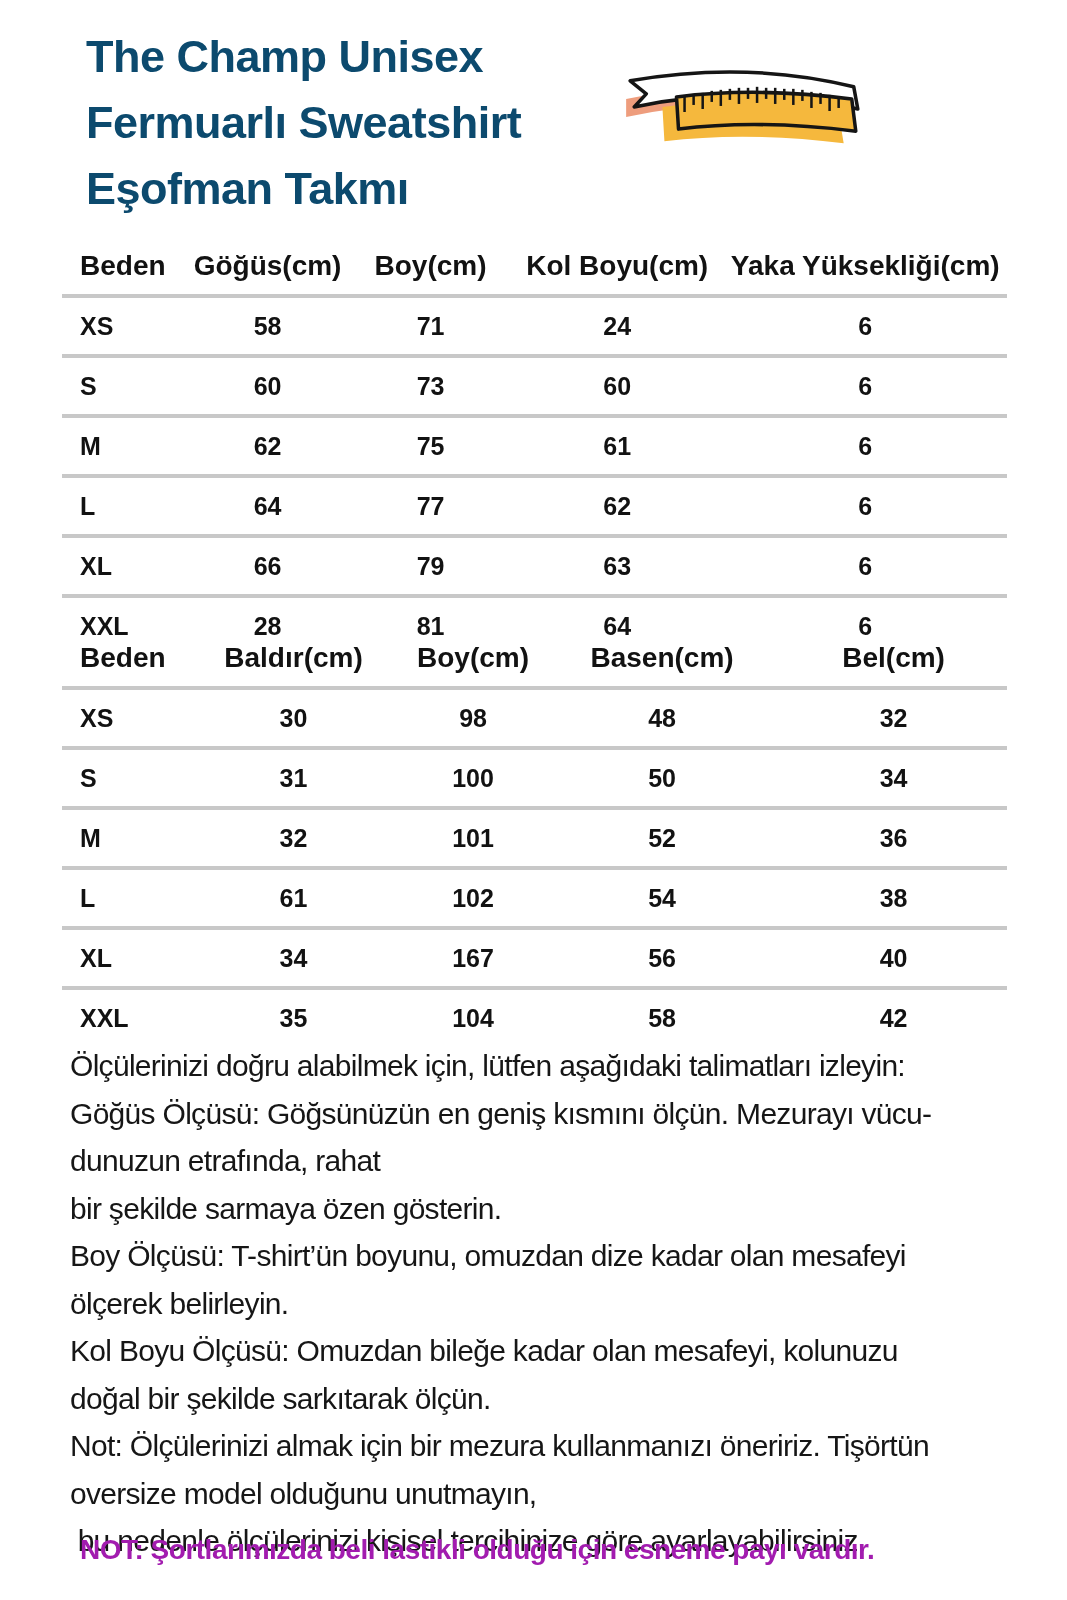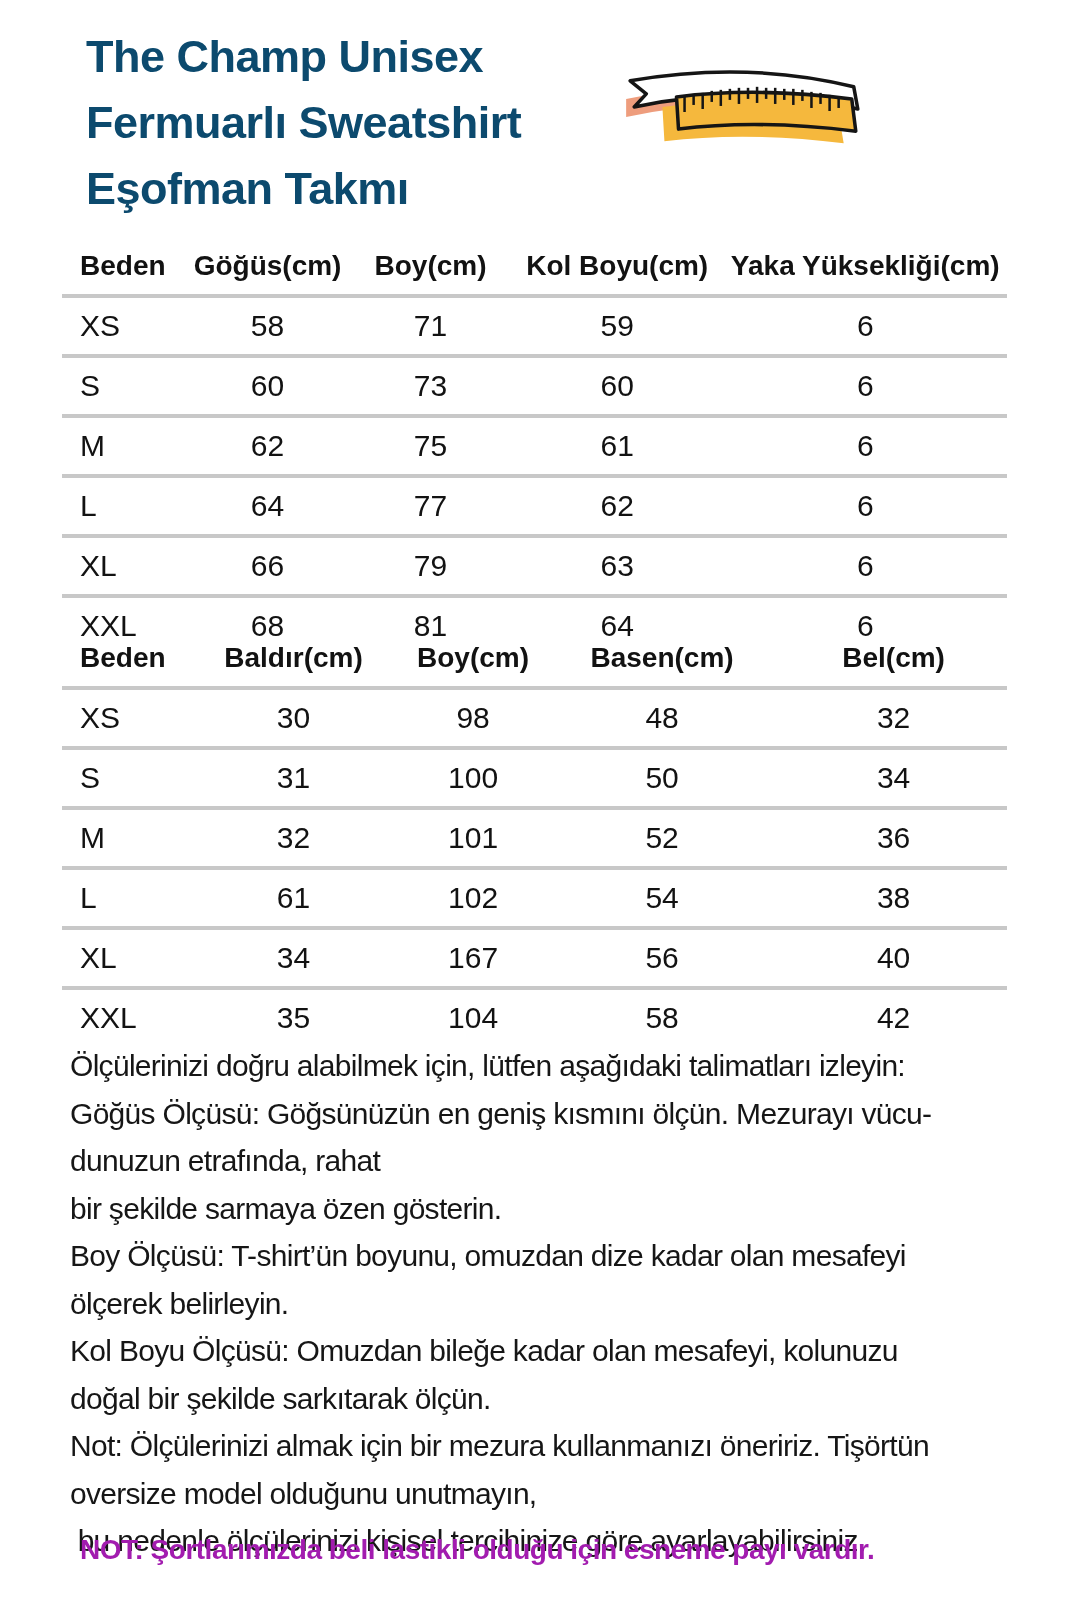--- a/index.html
+++ b/index.html
@@ -40,22 +40,22 @@
 
   .size-table th {
     font-size: 28px;
     font-weight: bold;
     text-align: center;
     padding: 4px 0 12px 0;
     border-bottom: 4px solid #c8c8c8;
     white-space: nowrap;
   }
   .size-table td {
-    font-size: 30px;
-    font-weight: normal;
+    font-size: 25px;
+    font-weight: bold;
     text-align: center;
     height: 54px;
     border-bottom: 4px solid #c8c8c8;
   }
   .size-table tbody tr:last-child td { border-bottom: none; }
   .size-table th:first-child,
   .size-table td:first-child { text-align: left; padding-left: 18px; }
 
   .table-1 col:nth-child(1) { width: 13%; }
   .table-1 col:nth-child(2) { width: 17.5%; }
@@ -148,21 +148,21 @@
         <th>Boy(cm)</th>
         <th>Kol Boyu(cm)</th>
         <th>Yaka Yüksekliği(cm)</th>
       </tr>
     </thead>
     <tbody>
       <tr>
         <td>XS</td>
         <td>58</td>
         <td>71</td>
-        <td>59</td>
+        <td>24</td>
         <td>6</td>
       </tr>
       <tr>
         <td>S</td>
         <td>60</td>
         <td>73</td>
         <td>60</td>
         <td>6</td>
       </tr>
       <tr>
@@ -181,21 +181,21 @@
       </tr>
       <tr>
         <td>XL</td>
         <td>66</td>
         <td>79</td>
         <td>63</td>
         <td>6</td>
       </tr>
       <tr>
         <td>XXL</td>
-        <td>68</td>
+        <td>28</td>
         <td>81</td>
         <td>64</td>
         <td>6</td>
       </tr>
     </tbody>
   </table>
 
 <table class="size-table table-2">
   <colgroup>
       <col>

